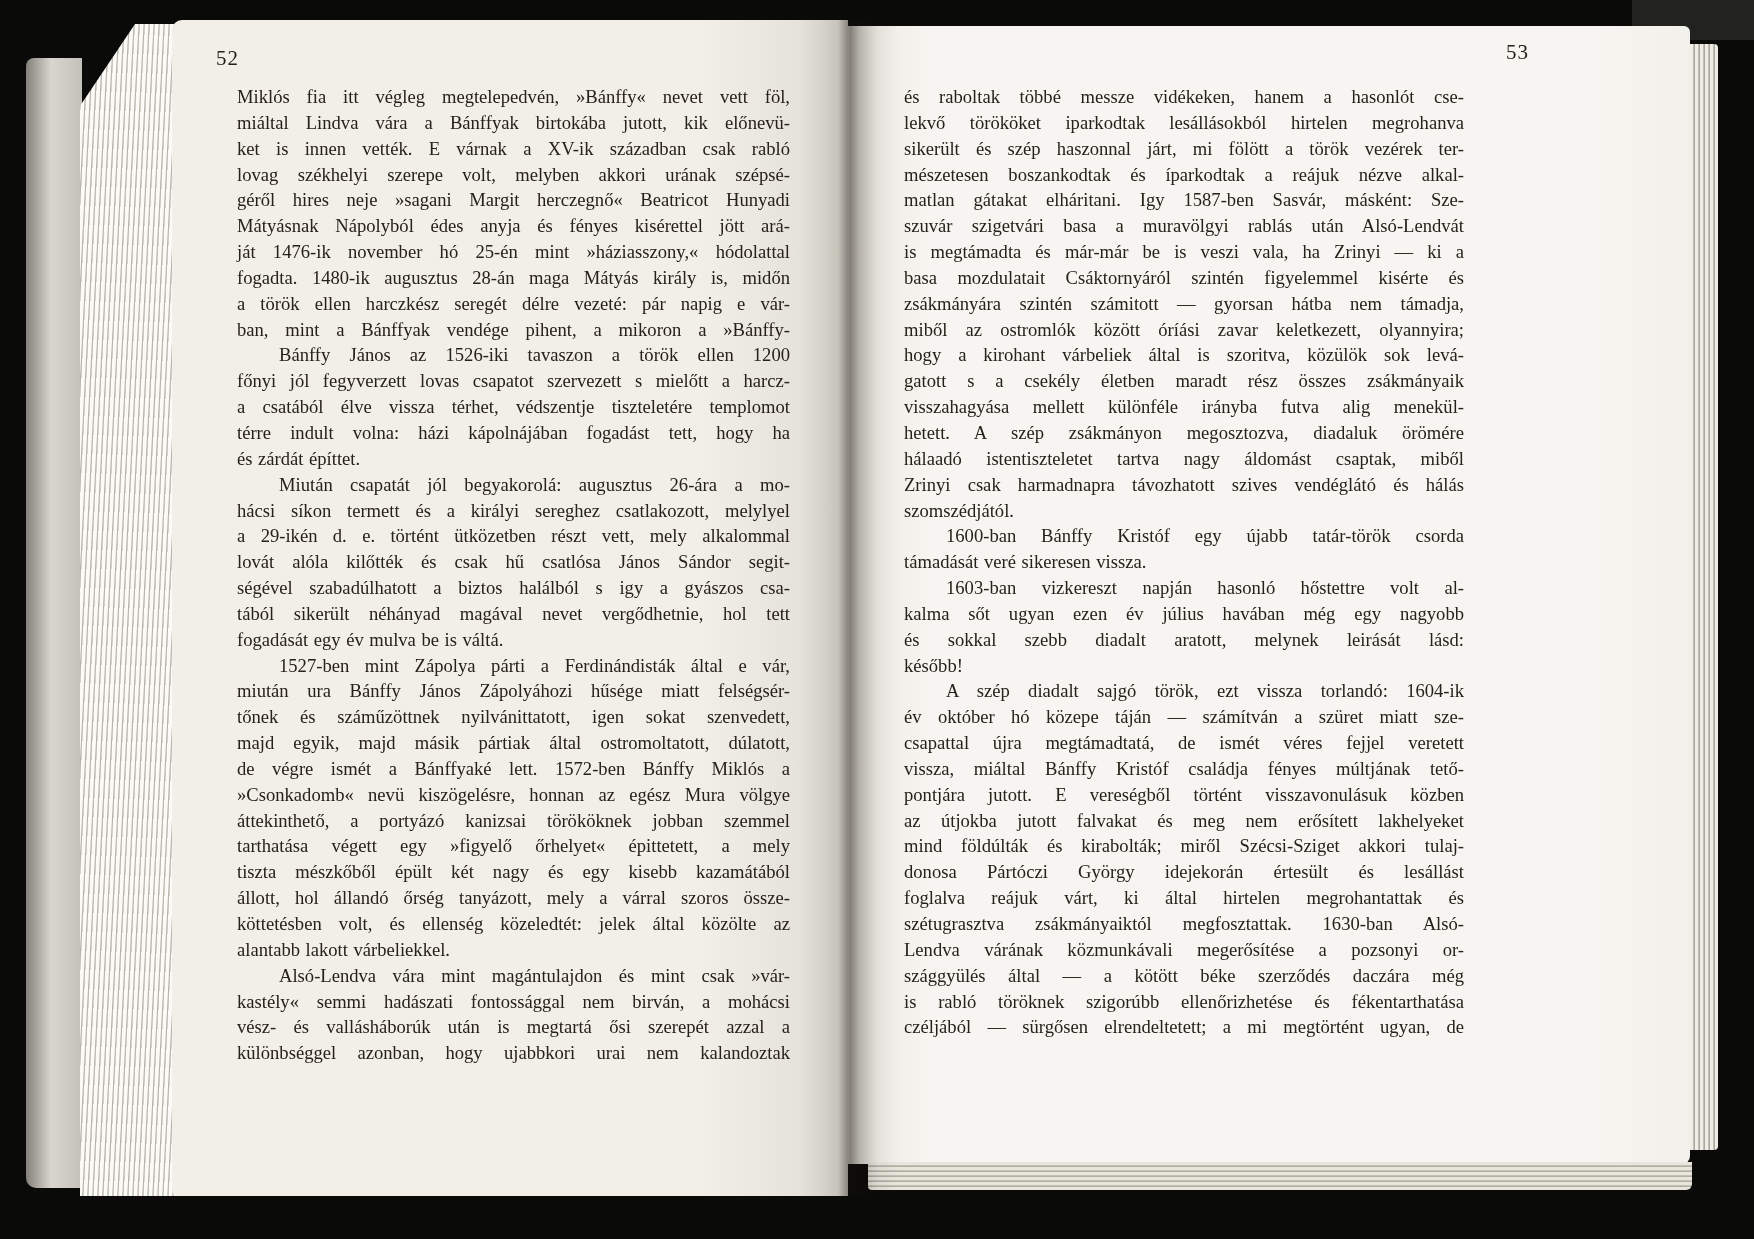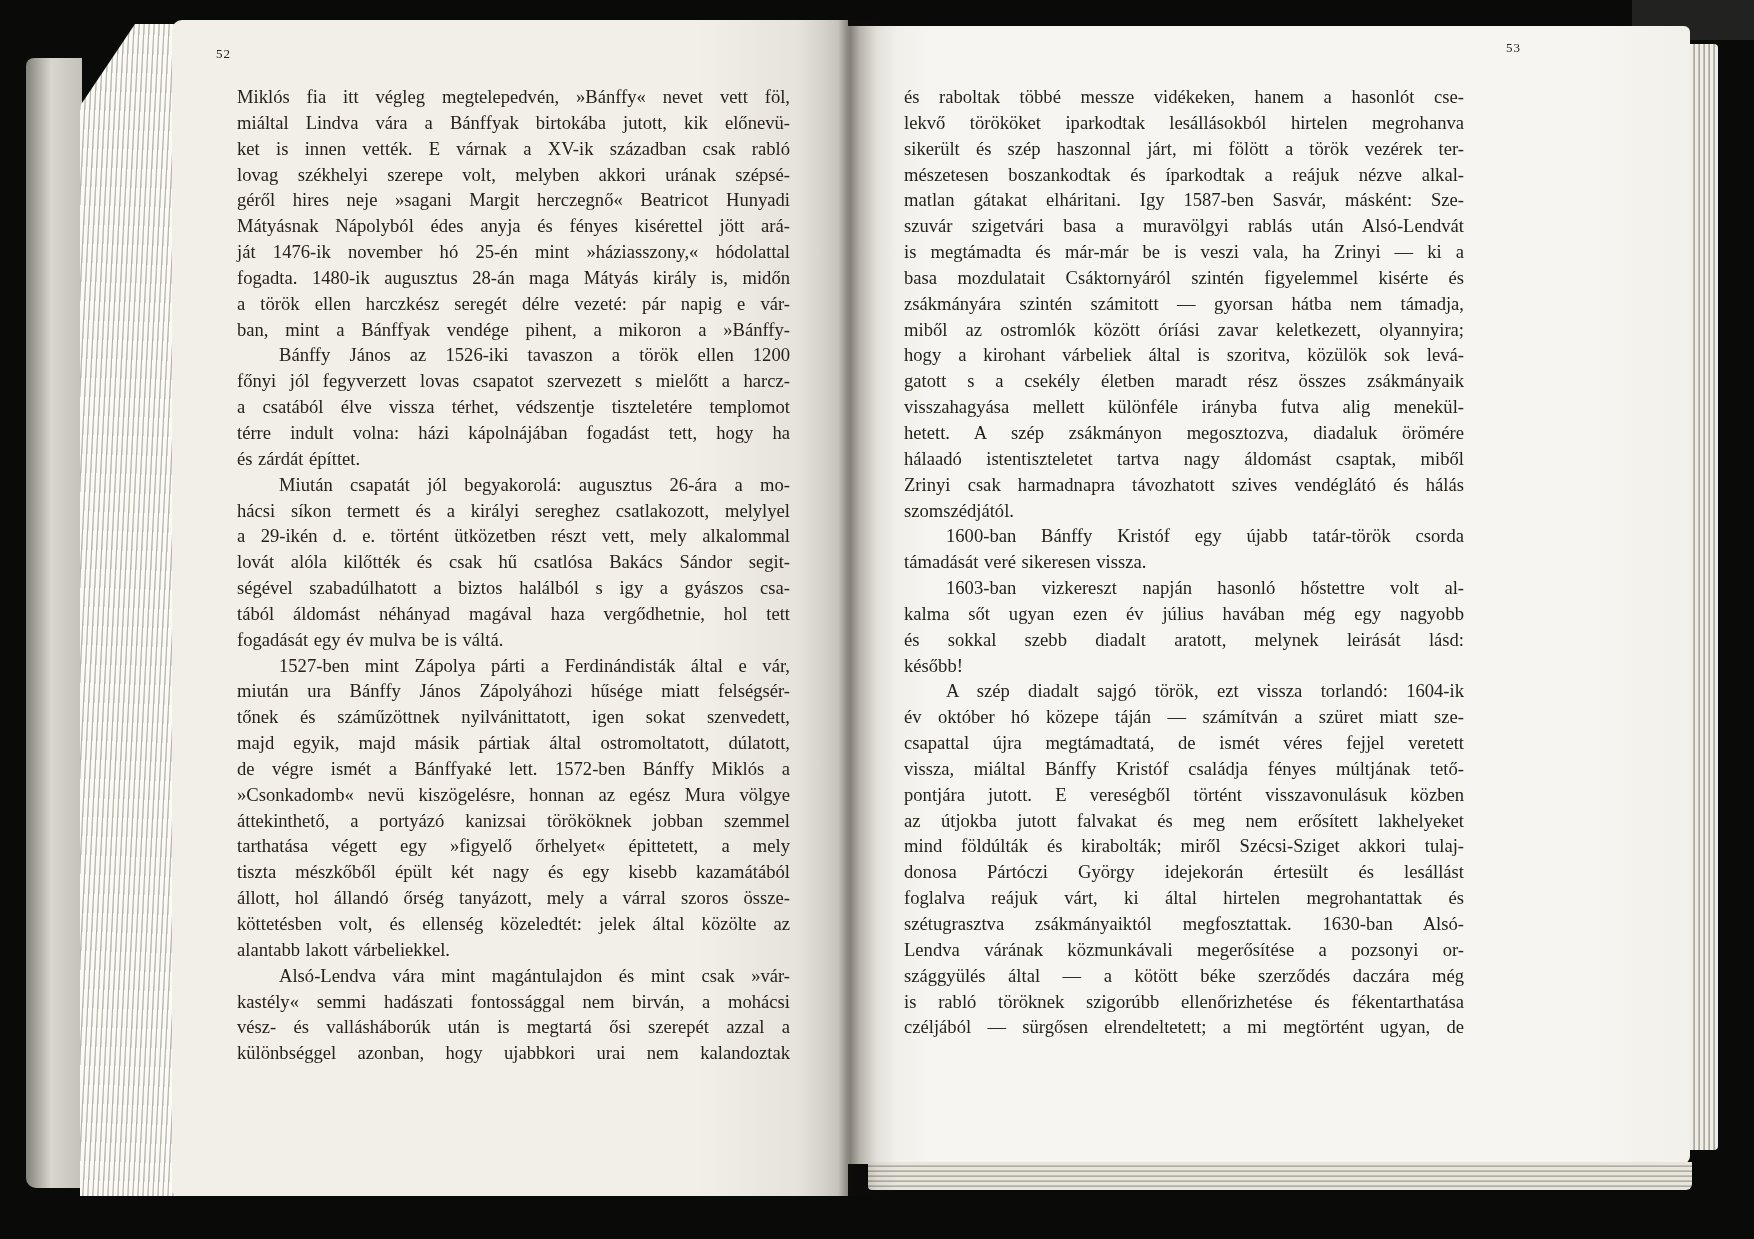--- a/index.html
+++ b/index.html
@@ -46,21 +46,21 @@
     position: absolute; left: 868px; top: 1162px; width: 824px; height: 28px;
     background: repeating-linear-gradient(180deg, #e8e5dc 0px, #e8e5dc 3px, #9d9a90 4px, #c4c1b7 5px);
     border-radius: 0 0 6px 4px;
   }
   .corner-tr {
     position: absolute; left: 1632px; top: 0; width: 122px; height: 40px;
     background: #222220;
   }
   
   .pagenum {
-    position: absolute; font-size: 13px; color: var(--ink, #272219);
+    position: absolute; font-size: 21px; color: var(--ink, #272219);
     letter-spacing: 1px;
   }
   .pagenum.left  { left: 216px;  top: 46px; }
   .pagenum.right { left: 1506px; top: 40px; }
   .text-col {
     position: absolute; top: 84px;
     color: var(--ink, #272219);
     font-size: 18.6px; line-height: 25.85px;
     word-spacing: 0.05em;
   }
@@ -97,23 +97,23 @@
     <div class="line">a török ellen harczkész seregét délre vezeté: pár napig e vár-</div>
     <div class="line">ban, mint a Bánffyak vendége pihent, a mikoron a »Bánffy-</div>
     <div class="line indent">Bánffy János az 1526-iki tavaszon a török ellen 1200</div>
     <div class="line">főnyi jól fegyverzett lovas csapatot szervezett s mielőtt a harcz-</div>
     <div class="line">a csatából élve vissza térhet, védszentje tiszteletére templomot</div>
     <div class="line">térre indult volna: házi kápolnájában fogadást tett, hogy ha</div>
     <div class="line end">és zárdát építtet.</div>
     <div class="line indent">Miután csapatát jól begyakorolá: augusztus 26-ára a mo-</div>
     <div class="line">hácsi síkon termett és a királyi sereghez csatlakozott, melylyel</div>
     <div class="line">a 29-ikén d. e. történt ütközetben részt vett, mely alkalommal</div>
-    <div class="line">lovát alóla kilőtték és csak hű csatlósa Bakács Sándor segit-</div>
+    <div class="line">lovát alóla kilőtték és csak hű csatlósa János Sándor segit-</div>
     <div class="line">ségével szabadúlhatott a biztos halálból s igy a gyászos csa-</div>
-    <div class="line">tából áldomást néhányad magával haza vergődhetnie, hol tett</div>
+    <div class="line">tából sikerült néhányad magával nevet vergődhetnie, hol tett</div>
     <div class="line end">fogadását egy év mulva be is váltá.</div>
     <div class="line indent">1527-ben mint Zápolya párti a Ferdinándisták által e vár,</div>
     <div class="line">miután ura Bánffy János Zápolyáhozi hűsége miatt felségsér-</div>
     <div class="line">tőnek és száműzöttnek nyilvánittatott, igen sokat szenvedett,</div>
     <div class="line">majd egyik, majd másik pártiak által ostromoltatott, dúlatott,</div>
     <div class="line">de végre ismét a Bánffyaké lett. 1572-ben Bánffy Miklós a</div>
     <div class="line">»Csonkadomb« nevü kiszögelésre, honnan az egész Mura völgye</div>
     <div class="line">áttekinthető, a portyázó kanizsai törököknek jobban szemmel</div>
     <div class="line">tarthatása végett egy »figyelő őrhelyet« épittetett, a mely</div>
     <div class="line">tiszta mészkőből épült két nagy és egy kisebb kazamátából</div>

